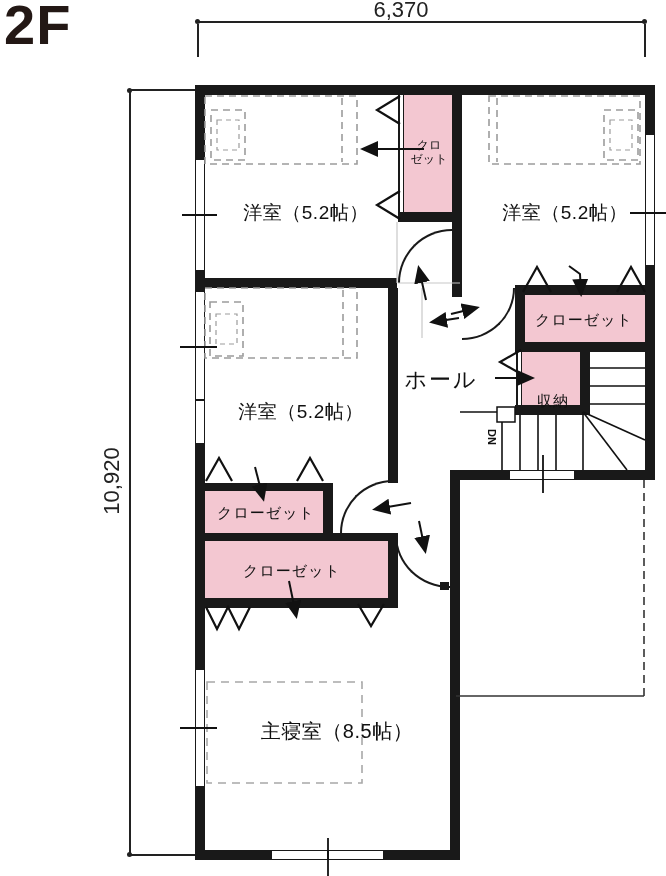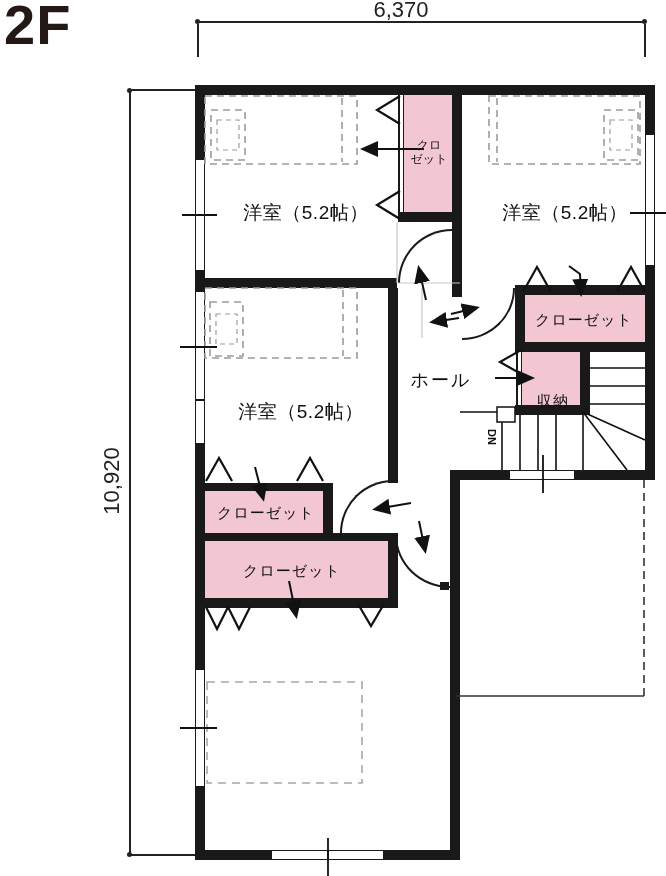--- a/index.html
+++ b/index.html
@@ -190,21 +190,22 @@
       <line x1="180" y1="728" x2="217" y2="728"></line>
       <line x1="630" y1="213" x2="666" y2="213"></line>
       <line x1="328" y1="838" x2="328" y2="876"></line>
       <line x1="543" y1="455" x2="543" y2="493"></line>
     </g>
   </svg>
 
   <div class="lbl room-lbl" style="left:306px;top:213px;">洋室（5.2帖）</div>
   <div class="lbl room-lbl" style="left:565px;top:213px;">洋室（5.2帖）</div>
   <div class="lbl room-lbl" style="left:301px;top:412px;">洋室（5.2帖）</div>
-  <div class="lbl" style="left:441px;top:380px;font-size:18px;letter-spacing:2px;">ホール</div>
+  <div class="lbl room-lbl" style="left:337px;top:731px;font-size:20px;">主寝室（8.5帖）</div>
+  <div class="lbl" style="left:441px;top:380px;font-size:22px;letter-spacing:2px;">ホール</div>
   <div class="lbl small-lbl" style="left:584px;top:320px;">クローゼット</div>
   <div class="lbl small-lbl" style="left:553px;top:401px;">収納</div>
   <div class="lbl small-lbl" style="left:266px;top:513px;">クローゼット</div>
   <div class="lbl small-lbl" style="left:292px;top:571px;">クローゼット</div>
   <div class="lbl two-line" style="left:429px;top:152px;">
     <div>クロ</div>
     <div>ゼット</div>
   </div>
   <div class="lbl dn-lbl rot-cw" style="left:492px;top:437px;">DN</div>
 

